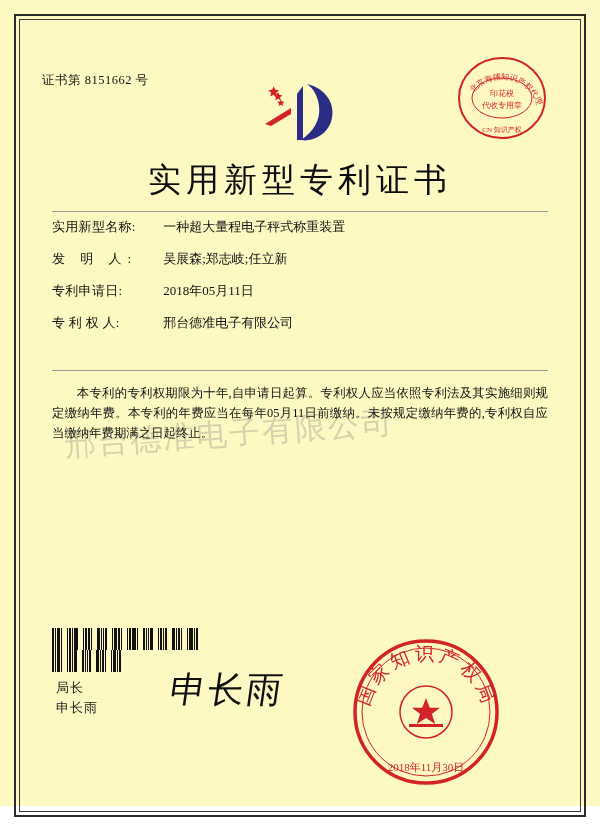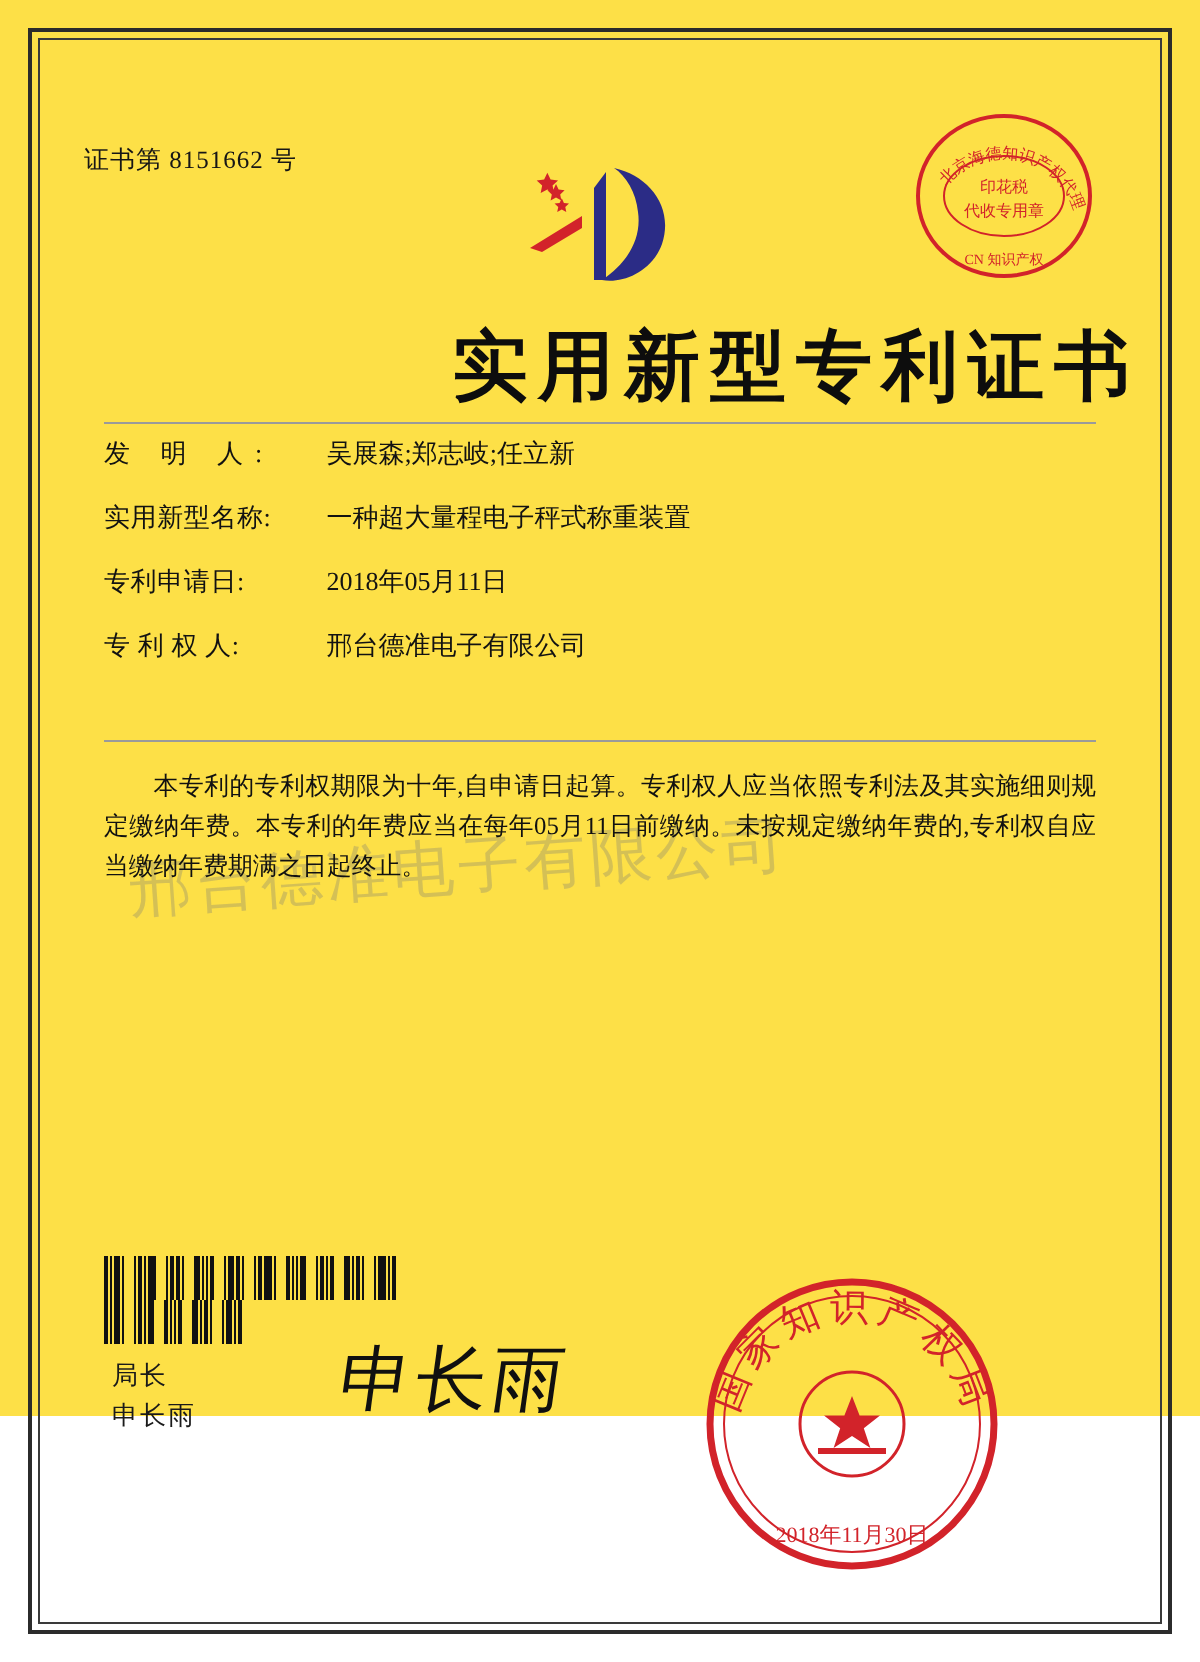--- a/index.html
+++ b/index.html
@@ -10,22 +10,22 @@
     width: 600px;
     height: 831px;
     background: #ffffff;
     font-family: "Liberation Serif", serif;
     color: #1a1a1a;
     overflow: hidden;
   }
   .page {
     position: relative;
     width: 600px;
-    height: 708px;
-    background: #fde047;
+    height: 806px;
+    background: #fef9c3;
   }
   
   .border-outer {
     position: absolute;
     left: 14px;
     top: 14px;
     width: 572px;
     height: 803px;
     border: 2px solid #2b2b2b;
     box-sizing: border-box;
@@ -72,23 +72,23 @@
     top: 22px;
     width: 92px;
     height: 92px;
   }
   
   .doc-title {
     position: absolute;
     left: 0;
     top: 128px;
     width: 540px;
-    text-align: right;
-    font-size: 38px;
-    font-weight: bold;
+    text-align: center;
+    font-size: 33px;
+    font-weight: normal;
     letter-spacing: 5px;
     color: #0d0d0d;
     font-family: "Liberation Serif", serif;
   }
   
   .fields {
     position: absolute;
     left: 22px;
     top: 188px;
     width: 500px;
@@ -250,27 +250,27 @@
     <div class="doc-title">实用新型专利证书</div>
 
     <div class="thin-rule" style="top:181px;"></div>
     <div class="thin-rule" style="top:340px;"></div>
 
     <div class="watermark">邢台德准电子有限公司</div>
 
     <div class="fields">
 
       <div class="field-row">
+        <span class="field-label">实用新型名称:</span>
+        <span class="field-value">一种超大量程电子秤式称重装置</span>
+      </div>
+
+      <div class="field-row">
         <span class="field-label sp">发 明 人:</span>
         <span class="field-value">吴展森;郑志岐;任立新</span>
-      </div>
-
-      <div class="field-row">
-        <span class="field-label">实用新型名称:</span>
-        <span class="field-value">一种超大量程电子秤式称重装置</span>
       </div>
 
 
       <div class="field-row">
         <span class="field-label">专利申请日:</span>
         <span class="field-value">2018年05月11日</span>
       </div>
 
       <div class="field-row">
         <span class="field-label">专 利 权 人:</span>

